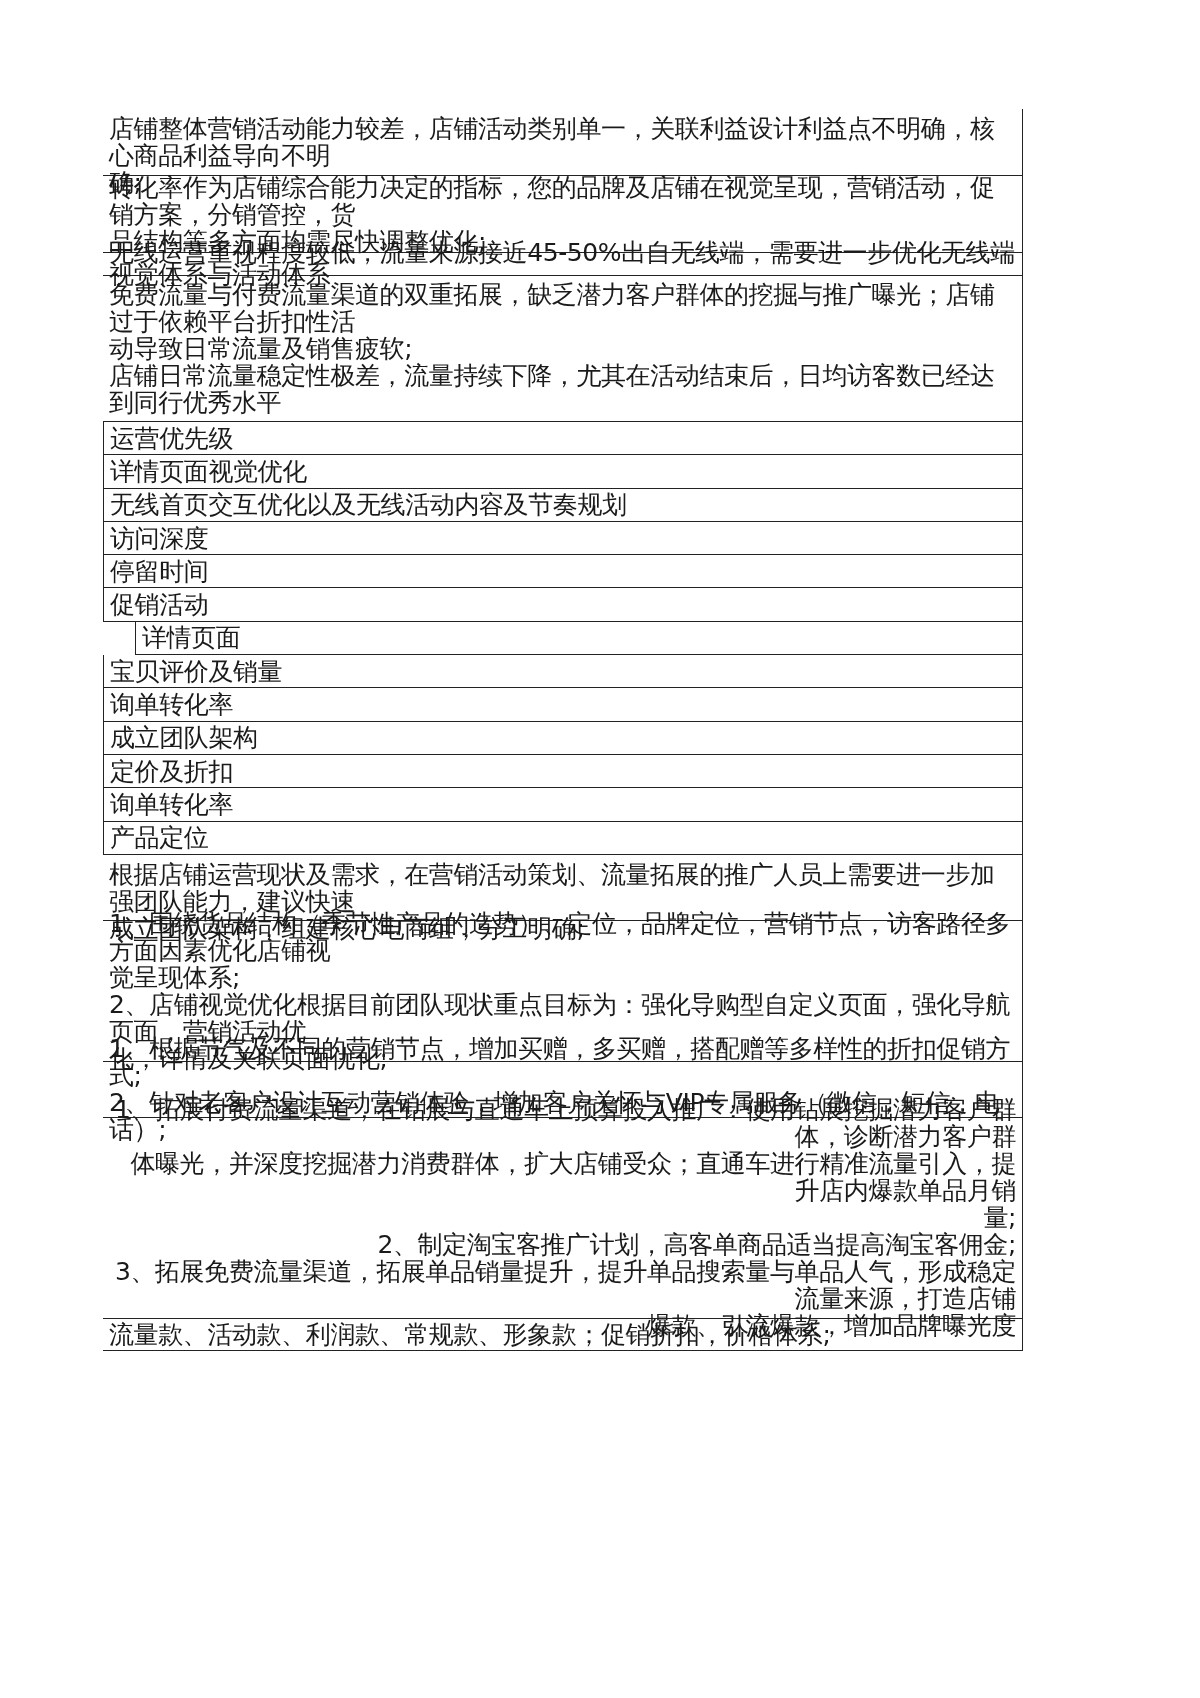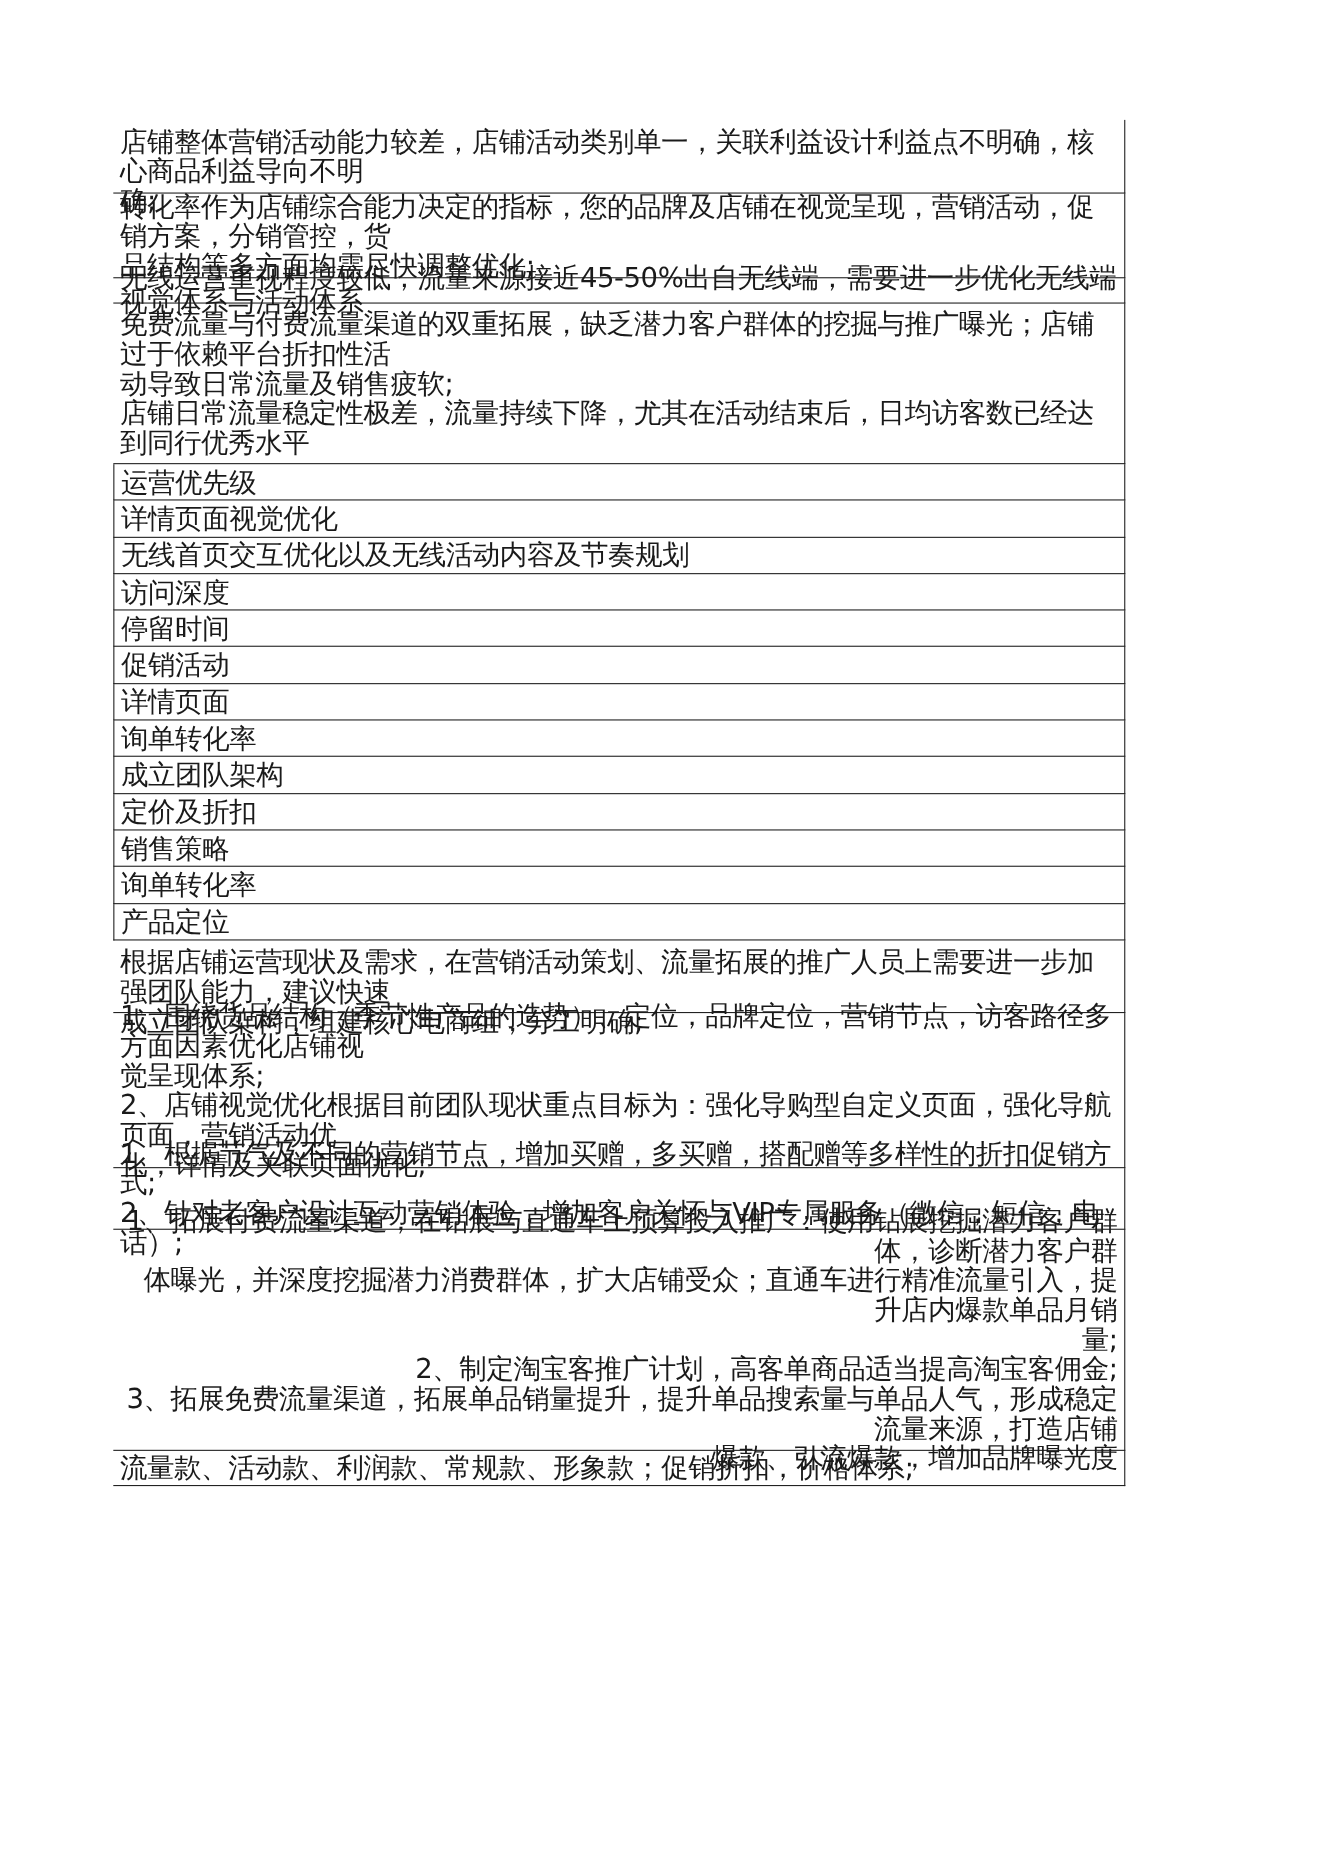--- a/index.html
+++ b/index.html
@@ -45,34 +45,34 @@
   </div>
   <div class="row boxed" style="height:33.3px;">
     <span class="txt">访问深度</span>
   </div>
   <div class="row boxed" style="height:33.3px;">
     <span class="txt">停留时间</span>
   </div>
   <div class="row boxed" style="height:33.3px;">
     <span class="txt">促销活动</span>
   </div>
+  <div class="row boxed" style="height:33.3px;margin-left:32px;">
+    <span class="txt">详情页面</span>
+  </div>
   <div class="row boxed" style="height:33.3px;">
-    <span class="txt">详情页面</span>
+    <span class="txt">宝贝评价及销量</span>
   </div>
   <div class="row boxed" style="height:33.3px;">
     <span class="txt">询单转化率</span>
   </div>
   <div class="row boxed" style="height:33.3px;">
     <span class="txt">成立团队架构</span>
   </div>
   <div class="row boxed" style="height:33.3px;">
     <span class="txt">定价及折扣</span>
-  </div>
-  <div class="row boxed" style="height:33.3px;">
-    <span class="txt">销售策略</span>
   </div>
   <div class="row boxed" style="height:33.3px;">
     <span class="txt">询单转化率</span>
   </div>
   <div class="row boxed" style="height:33.3px;">
     <span class="txt">产品定位</span>
   </div>
 
   <div class="row top" style="height:66px;">
     <span class="txt">根据店铺运营现状及需求，在营销活动策划、流量拓展的推广人员上需要进一步加强团队能力，建议快速

